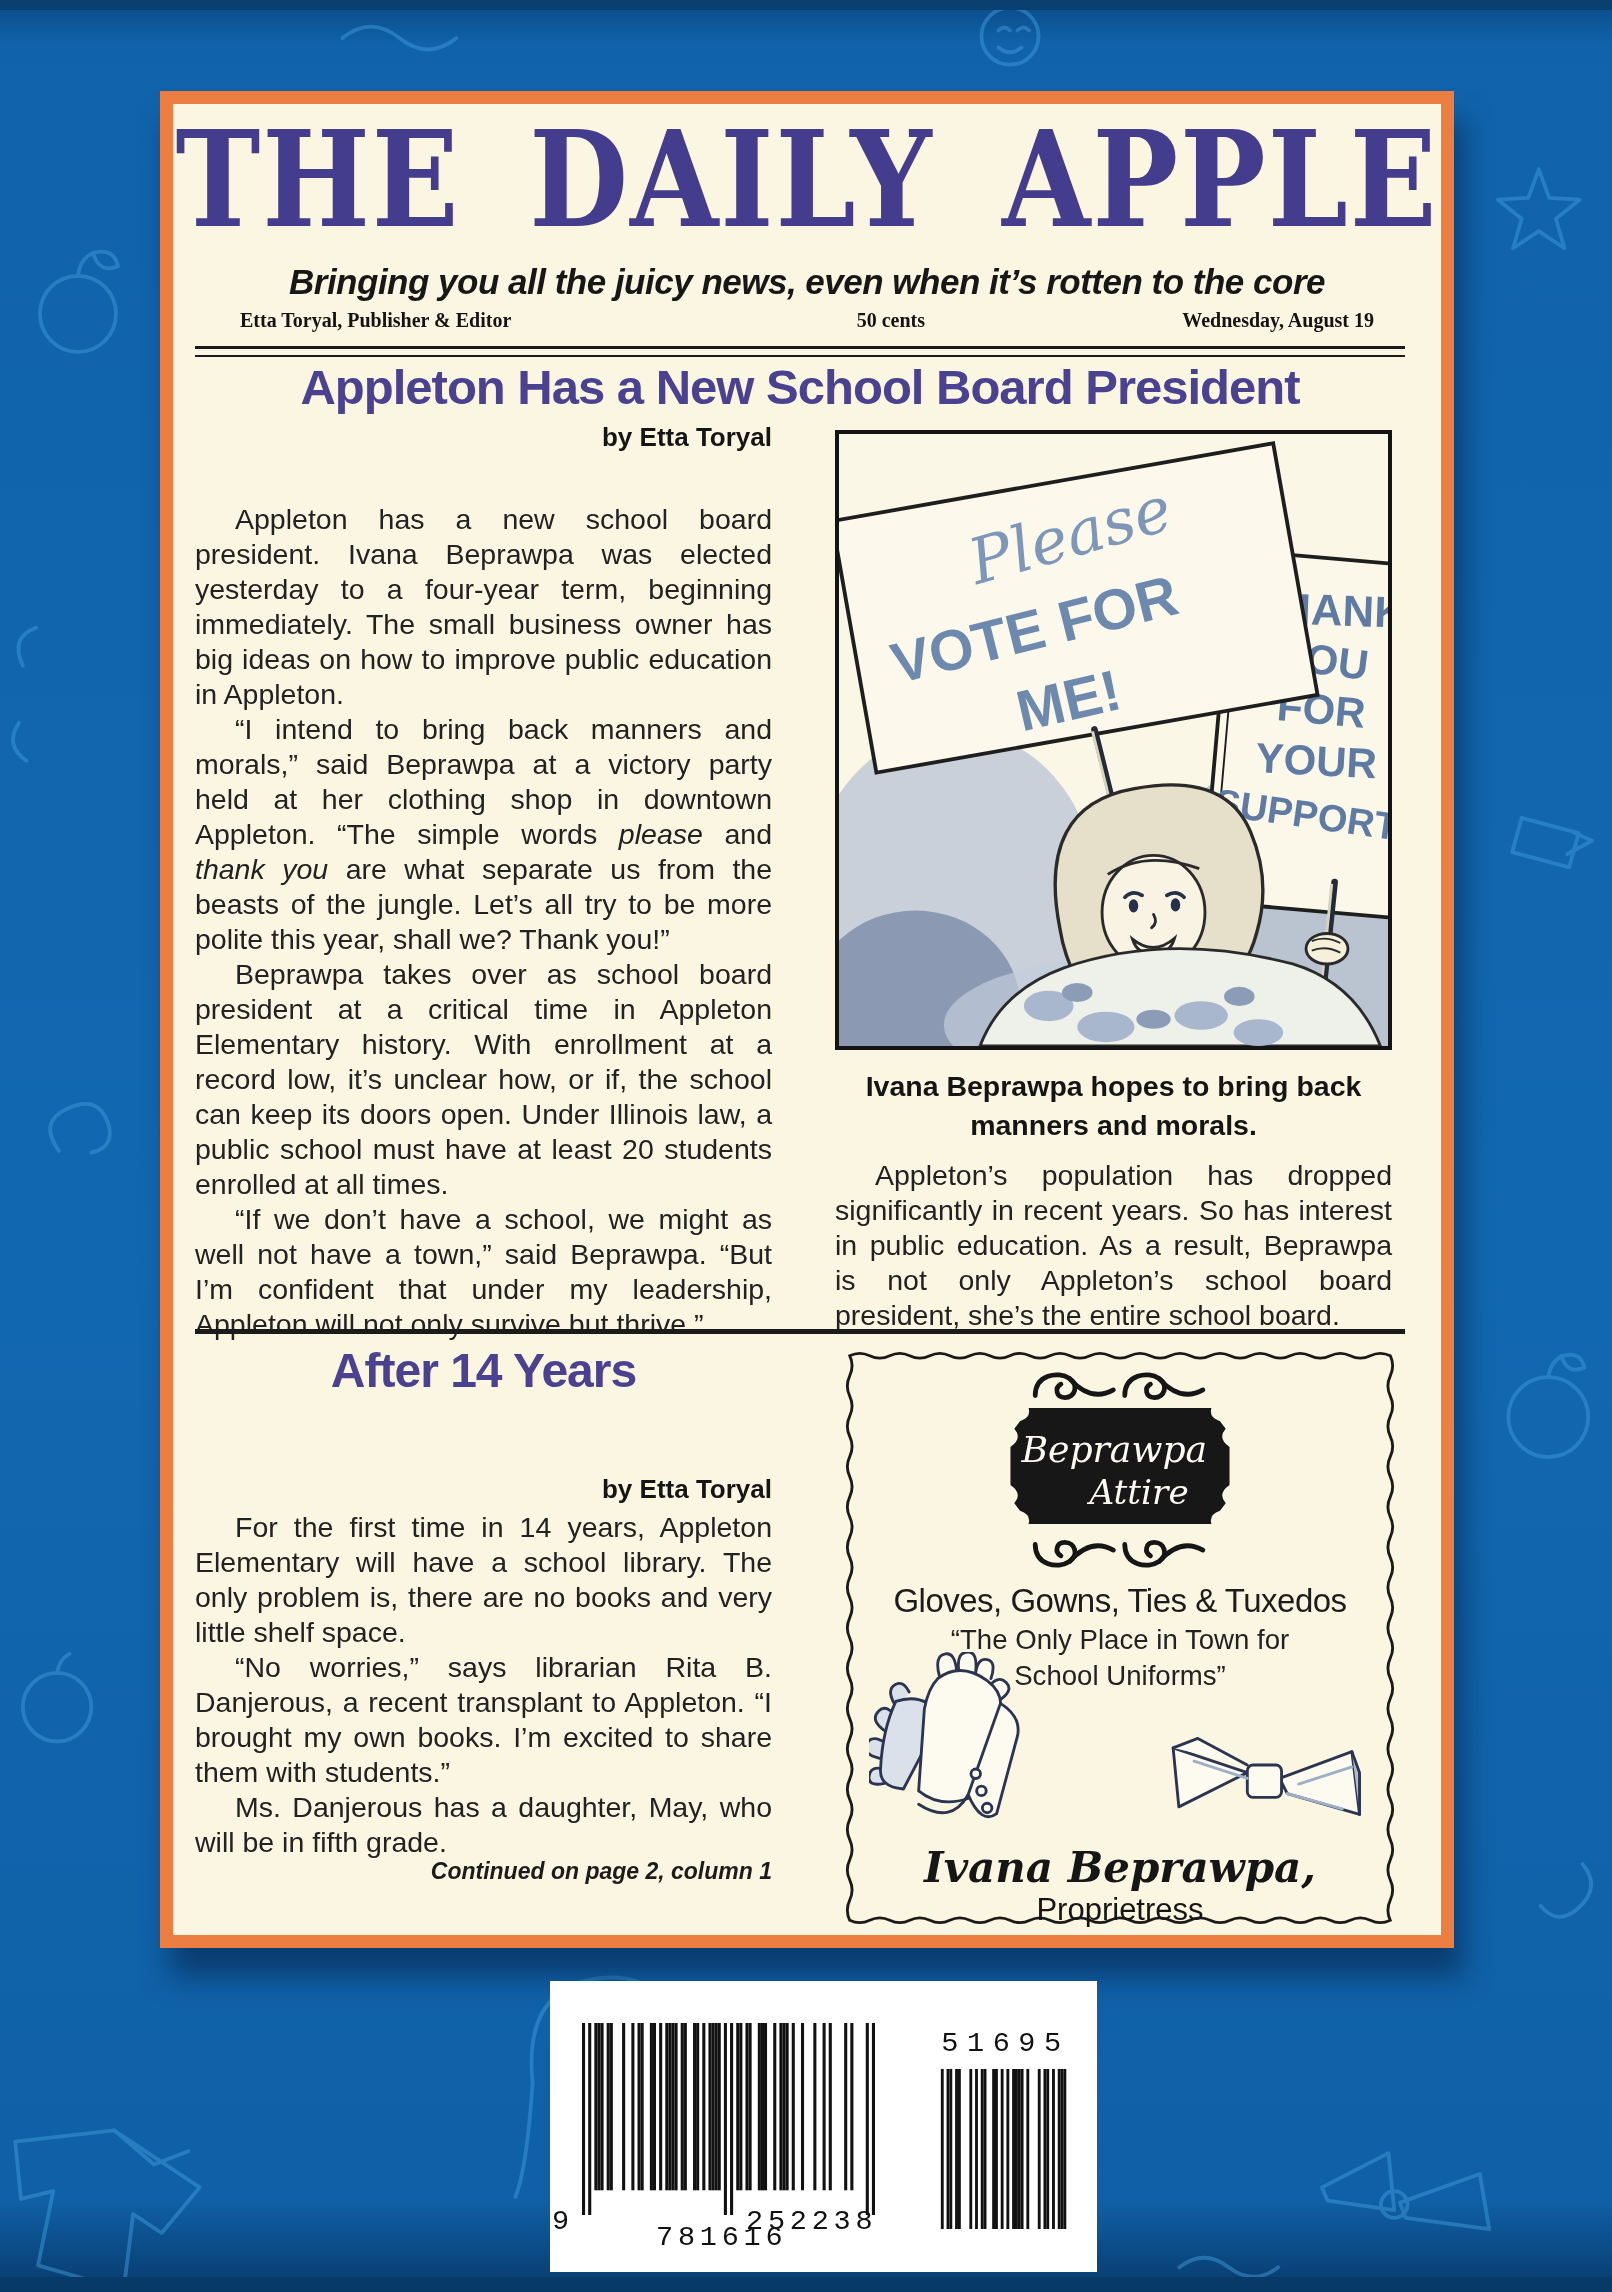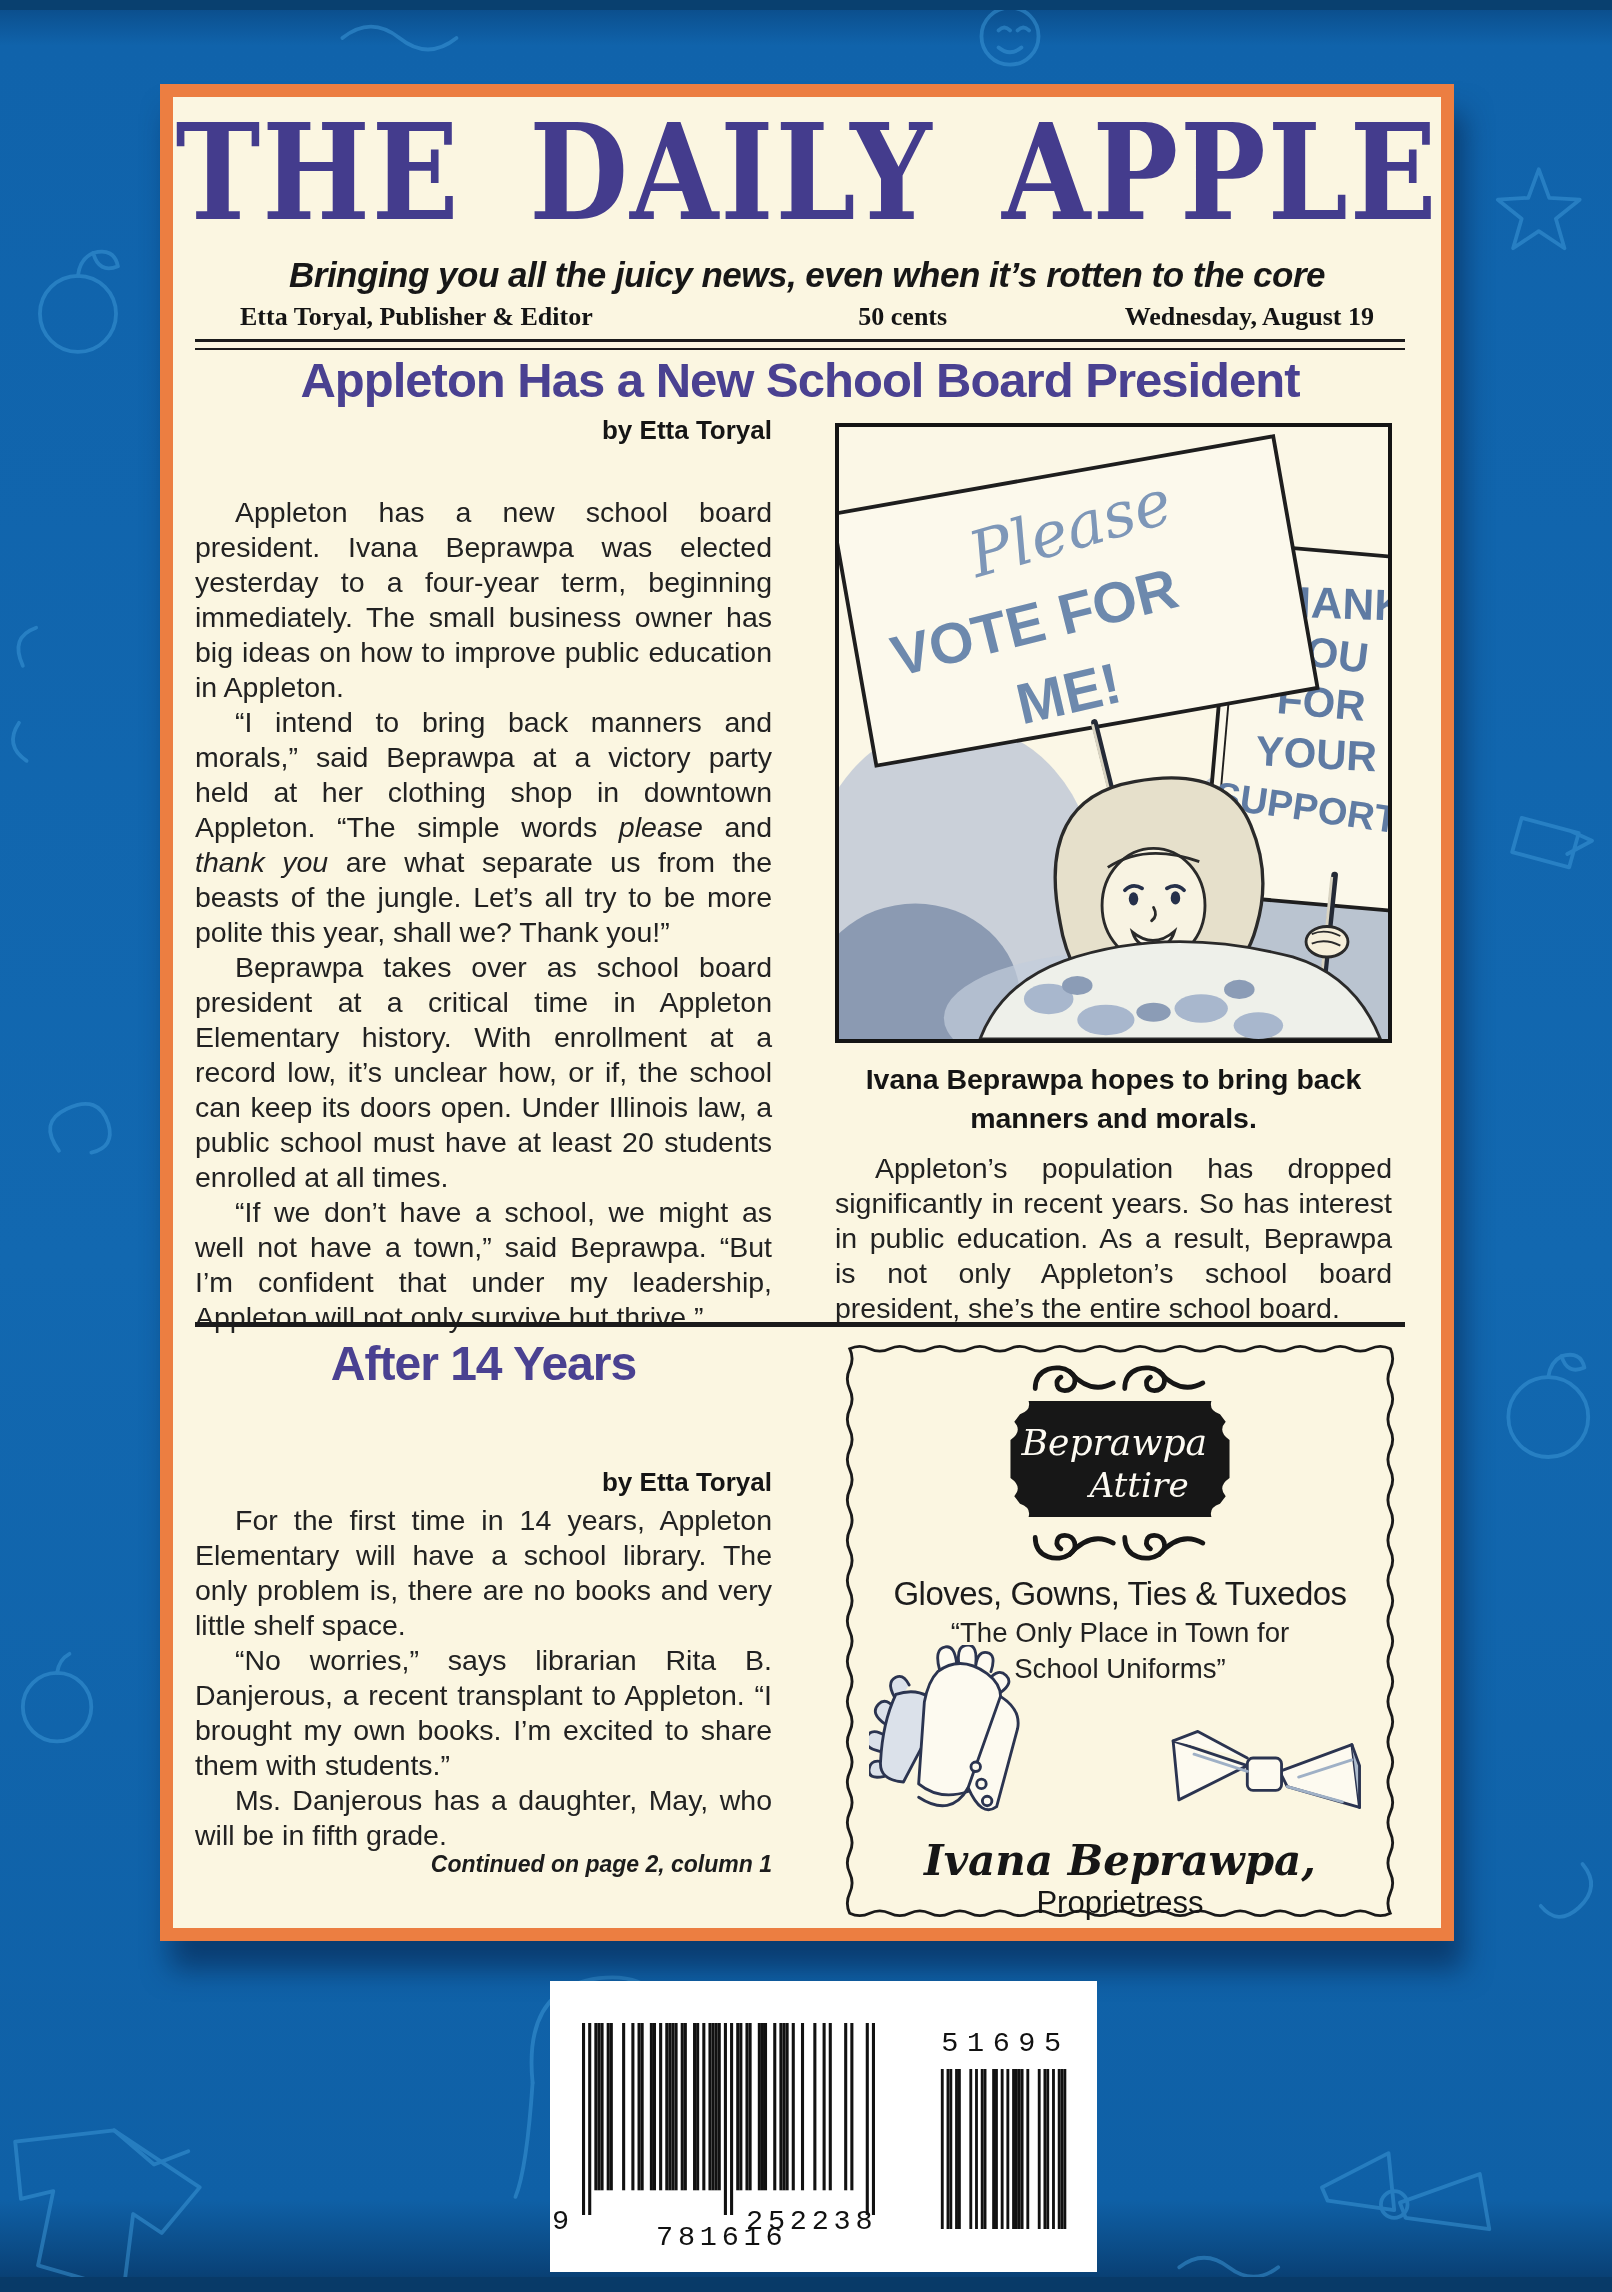--- a/index.html
+++ b/index.html
@@ -4,34 +4,34 @@
 <style>
   html,body{margin:0;padding:0;}
   body{font-family:"Liberation Sans",sans-serif;}
   #stage{position:relative;width:1612px;height:2292px;overflow:hidden;
          background:linear-gradient(180deg,#0a4a86 0%,#1063ab 2%,#1268b0 55%,#0f60a6 96%,#083a6b 100%);}
   #stage .strip-top{position:absolute;left:0;top:0;width:100%;height:9.5px;background:#09406f;}
   #stage .strip-bottom{position:absolute;left:0;bottom:0;width:100%;height:15px;background:#083a68;}
   .doodles{position:absolute;left:0;top:0;width:1612px;height:2292px;}
 
   
-  .paper{position:absolute;left:160px;top:84px;width:1294px;height:1857px;
+  .paper{position:absolute;left:160px;top:91px;width:1294px;height:1857px;
          box-sizing:border-box;border:13.3px solid #ec7e41;background:#fbf6e1;
          box-shadow:9.5px 28.5px 27px rgba(6,30,66,.55);}
   .paper *{box-sizing:border-box;}
 
   .masthead{position:absolute;left:0;top:15px;width:100%;text-align:center;
             font-family:"DejaVu Serif",serif;font-weight:bold;font-size:114px;line-height:105px;
             letter-spacing:1.9px;word-spacing:27px;color:#443c8d;
             transform:scaleY(1.16);transform-origin:center top;white-space:nowrap;}
   .tagline{position:absolute;left:0;top:158px;width:100%;text-align:center;
            font-style:italic;font-weight:700;font-size:35px;color:#171717;letter-spacing:-0.5px;}
   .pubrow{position:absolute;left:67px;top:205px;width:1134px;display:flex;
           justify-content:space-between;align-items:baseline;
-          font-family:"Liberation Serif",serif;font-weight:bold;font-size:26px;color:#141414;}
+          font-family:"Liberation Serif",serif;font-weight:bold;font-size:20px;color:#141414;}
   .pubrow .mid{transform:translateX(44px);}
   .double-rule{position:absolute;left:22px;top:242px;width:1210px;height:10.5px;
                border-top:3.8px solid #1b1b1b;border-bottom:2.9px solid #1b1b1b;}
 
   .headline1{position:absolute;left:22px;top:255px;width:1210px;text-align:center;
              font-weight:700;font-size:49px;color:#4a4191;letter-spacing:-1px;}
   .byline1{position:absolute;left:22px;top:318px;width:577px;text-align:right;
            font-weight:700;font-size:26px;color:#151515;}
   .colbody{font-size:28.5px;line-height:35px;color:#222;text-align:justify;}
   .colbody p{margin:0;text-indent:40px;}

